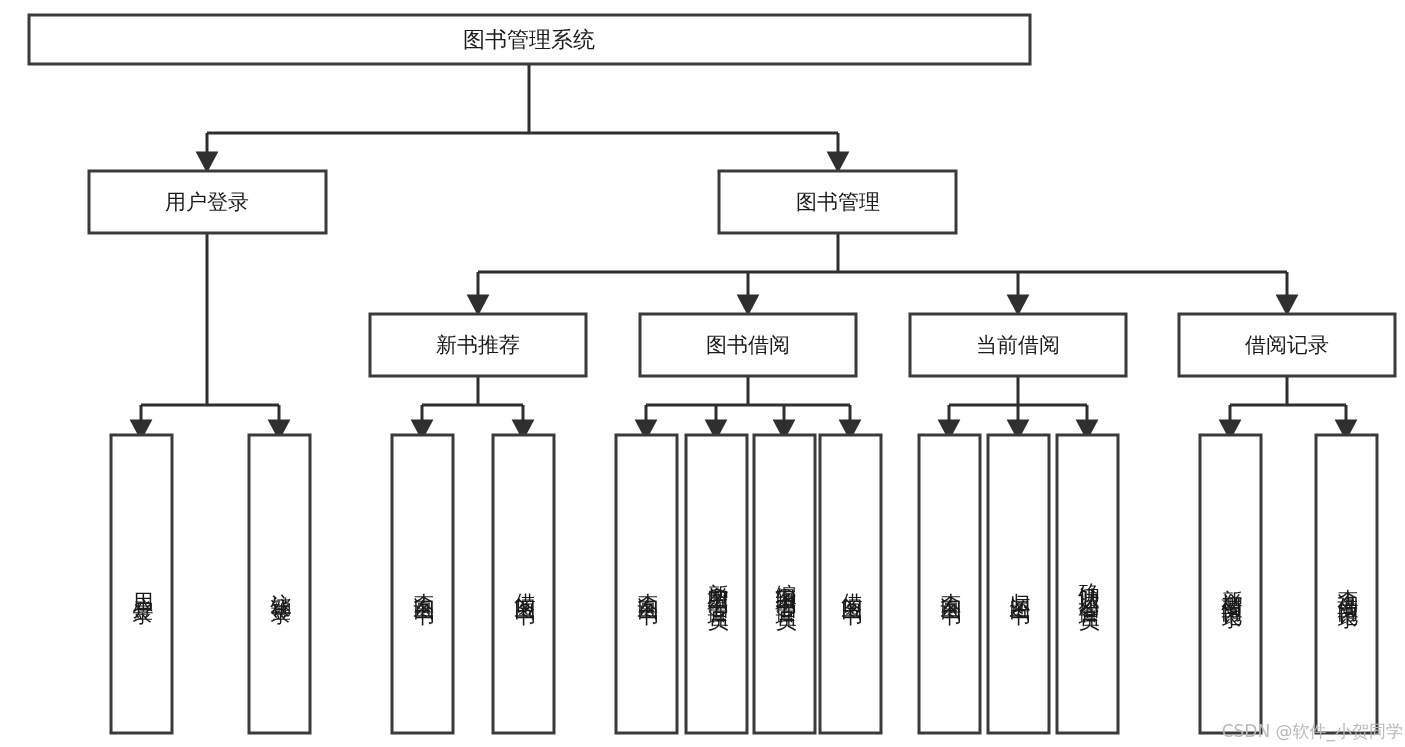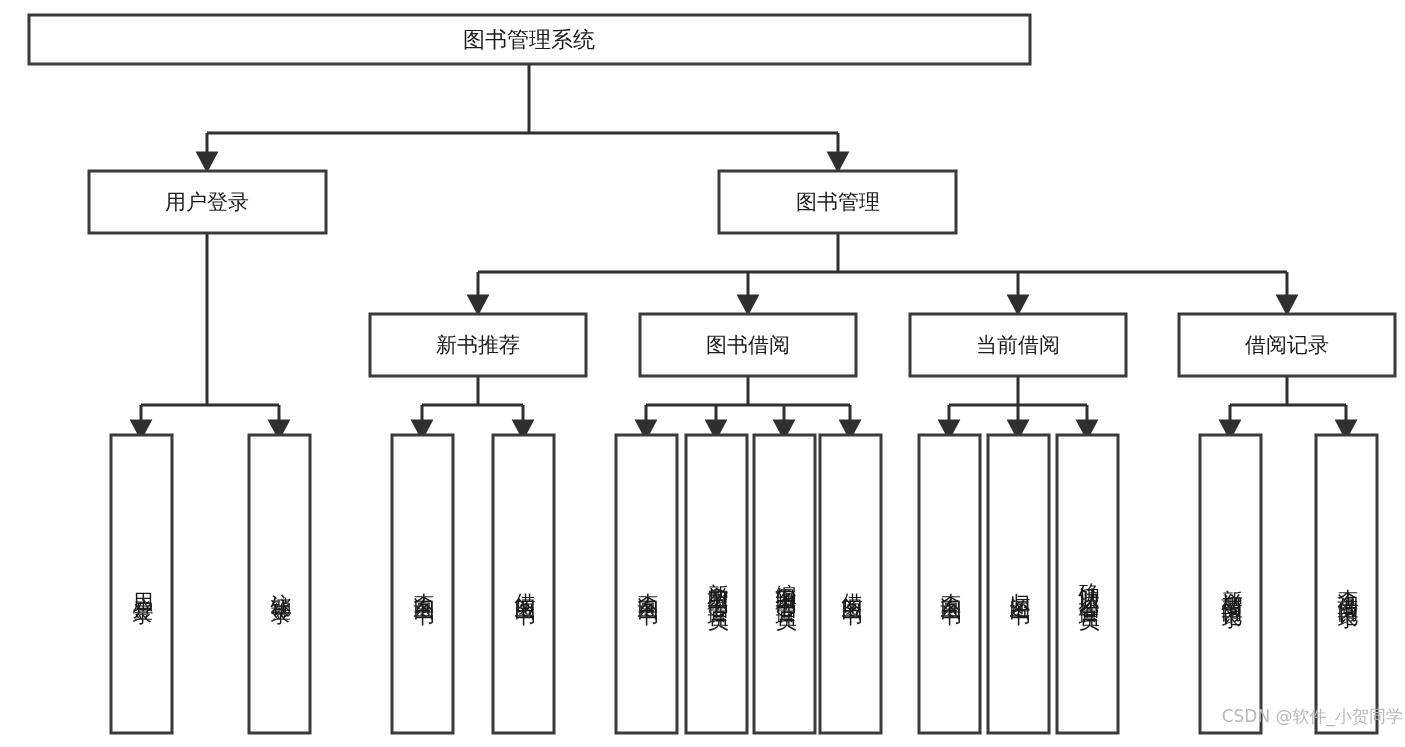--- a/index.html
+++ b/index.html
@@ -51,21 +51,21 @@
     letter-spacing: 4px;
   }
   .link-line {
     stroke: #2f2f2f;
     stroke-width: 3;
     fill: none;
   }
   .watermark {
     position: absolute;
     right: 10px;
-    bottom: 19px;
+    bottom: 4px;
     font-family: "DejaVu Sans", "Liberation Sans", sans-serif;
     font-size: 17px;
     color: #b9b9b9;
     white-space: nowrap;
     user-select: none;
   }
 </style>
 </head>
 <body>
 

